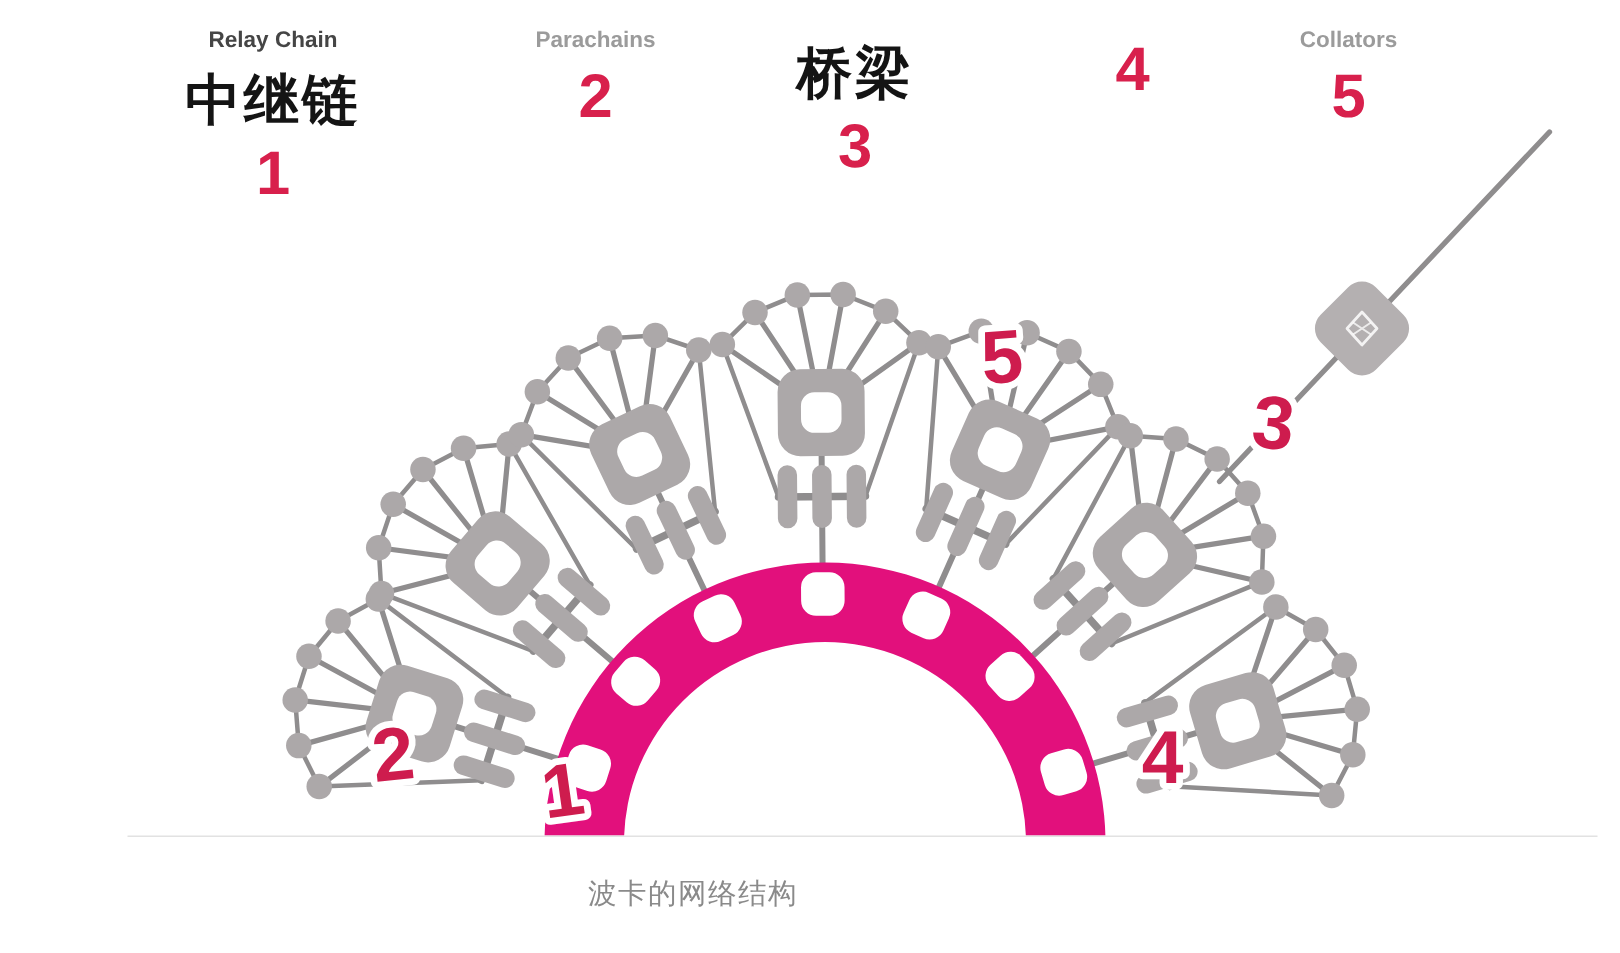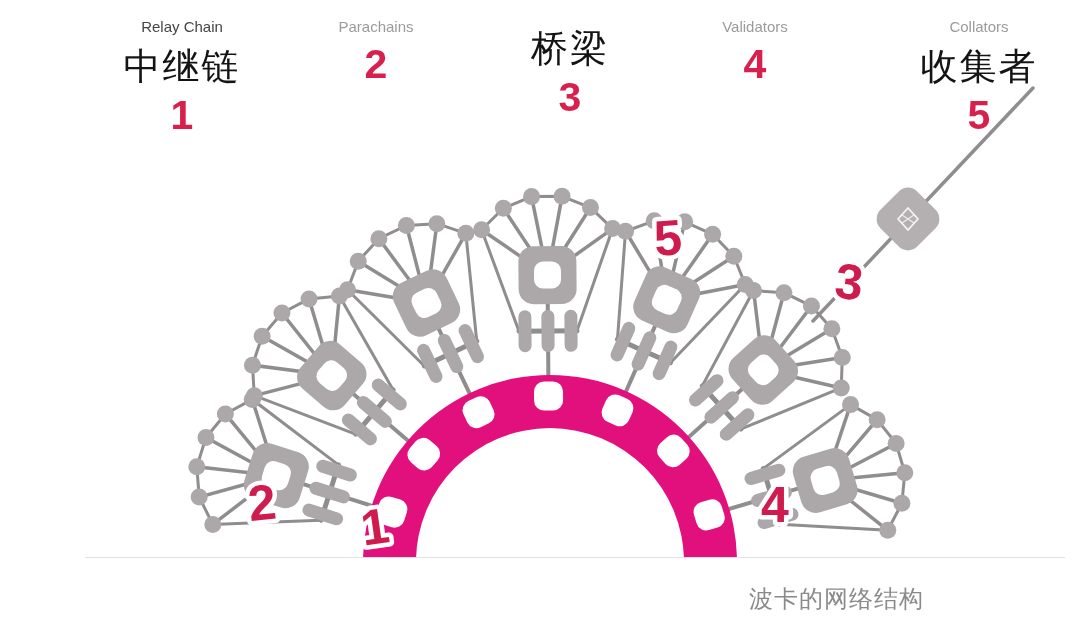--- a/index.html
+++ b/index.html
@@ -6,39 +6,39 @@
     --ring:#E2107C; --marker-red:#CE1C4E; --legend-red:#D8204C;
     --node-gray:#ACA8A9; --line-gray:#8F8D8E; --caption-gray:#8A8A8A;
   }
   html,body{margin:0;padding:0;background:#fff;}
   #stage{
     position:relative; width:1080px; height:635px; background:#fff;
     overflow:hidden; font-family:"Liberation Sans", sans-serif;
   }
   
   .legend-col{position:absolute; top:18px; width:190px; text-align:center;}
-  .legend-en{font-size:15px; line-height:18px; color:#9B9B9B; font-weight:400;}
+  .legend-en{font-size:15px; line-height:18px; color:#9B9B9B; font-weight:700;}
   .legend-col.first .legend-en{color:#454545;}
-  .legend-zh{margin-top:11px; font-size:37px; line-height:40px; font-weight:400;
+  .legend-zh{margin-top:11px; font-size:37px; line-height:40px; font-weight:700;
              color:#141414; letter-spacing:2px;}
   .legend-num{margin-top:6px; font-size:41px; line-height:44px; font-weight:800;
               color:var(--legend-red);}
   
   #diagram-wrap{position:absolute; left:0; top:0; width:1080px; height:557px;}
   #diagram-svg{display:block;}
   .sticker{
     font-family:"Liberation Sans", sans-serif; font-weight:800; font-size:50px;
     fill:var(--marker-red); stroke:#ffffff; stroke-width:9px; paint-order:stroke;
     stroke-linejoin:round; text-anchor:middle;
   }
   
   #divider{position:absolute; left:85px; top:557px; width:980px; height:1px;
            background:#E2E2E2;}
-  #caption{position:absolute; left:0; top:583px; width:924px; text-align:right;
-           font-size:24px; color:var(--caption-gray); letter-spacing:1px;}
+  #caption{position:absolute; left:0; top:583px; width:924px; text-align:center;
+           font-size:19px; color:var(--caption-gray); letter-spacing:1px;}
 </style>
 </head>
 <body>
 
 <div id="stage">
 
   <div id="diagram-wrap">
     <svg id="diagram-svg" width="1080" height="557" viewBox="0 0 1080 557">
         <g>
           <line x1="406.942457387766" y1="516.894130074359" x2="300.12615890396455" y2="483.21508052988037" stroke="#8F8D8E" stroke-width="4" stroke-linecap="round"></line>
@@ -230,33 +230,31 @@
         <text x="775" y="522" class="sticker" transform="rotate(0 775 505)">4</text>
         <text x="668" y="255" class="sticker" transform="rotate(-4 668 238)">5</text>
       </svg>
   </div>
 
   <div class="legend-col first" style="left:87px">
     <div class="legend-en">Relay Chain</div>
     <div class="legend-zh">中继链</div>
     <div class="legend-num">1</div>
   </div>
-  <div class="legend-col" style="left:281px">
+  <div class="legend-col" style="left:302px">
     <div class="legend-en">Parachains</div>
     <div class="legend-num">2</div>
   </div>
   <div class="legend-col" style="left:475px">
     <div class="legend-zh">桥梁</div>
     <div class="legend-num">3</div>
   </div>
   <div class="legend-col" style="left:660px">
-    <div class="legend-en">Validators</div>
     <div class="legend-num">4</div>
   </div>
-  <div class="legend-col" style="left:884px">
+  <div class="legend-col" style="left:804px">
     <div class="legend-en">Collators</div>
-    <div class="legend-zh">收集者</div>
     <div class="legend-num">5</div>
   </div>
 
   <div id="divider"></div>
   <div id="caption">波卡的网络结构</div>
 </div>
 
 </body></html>

